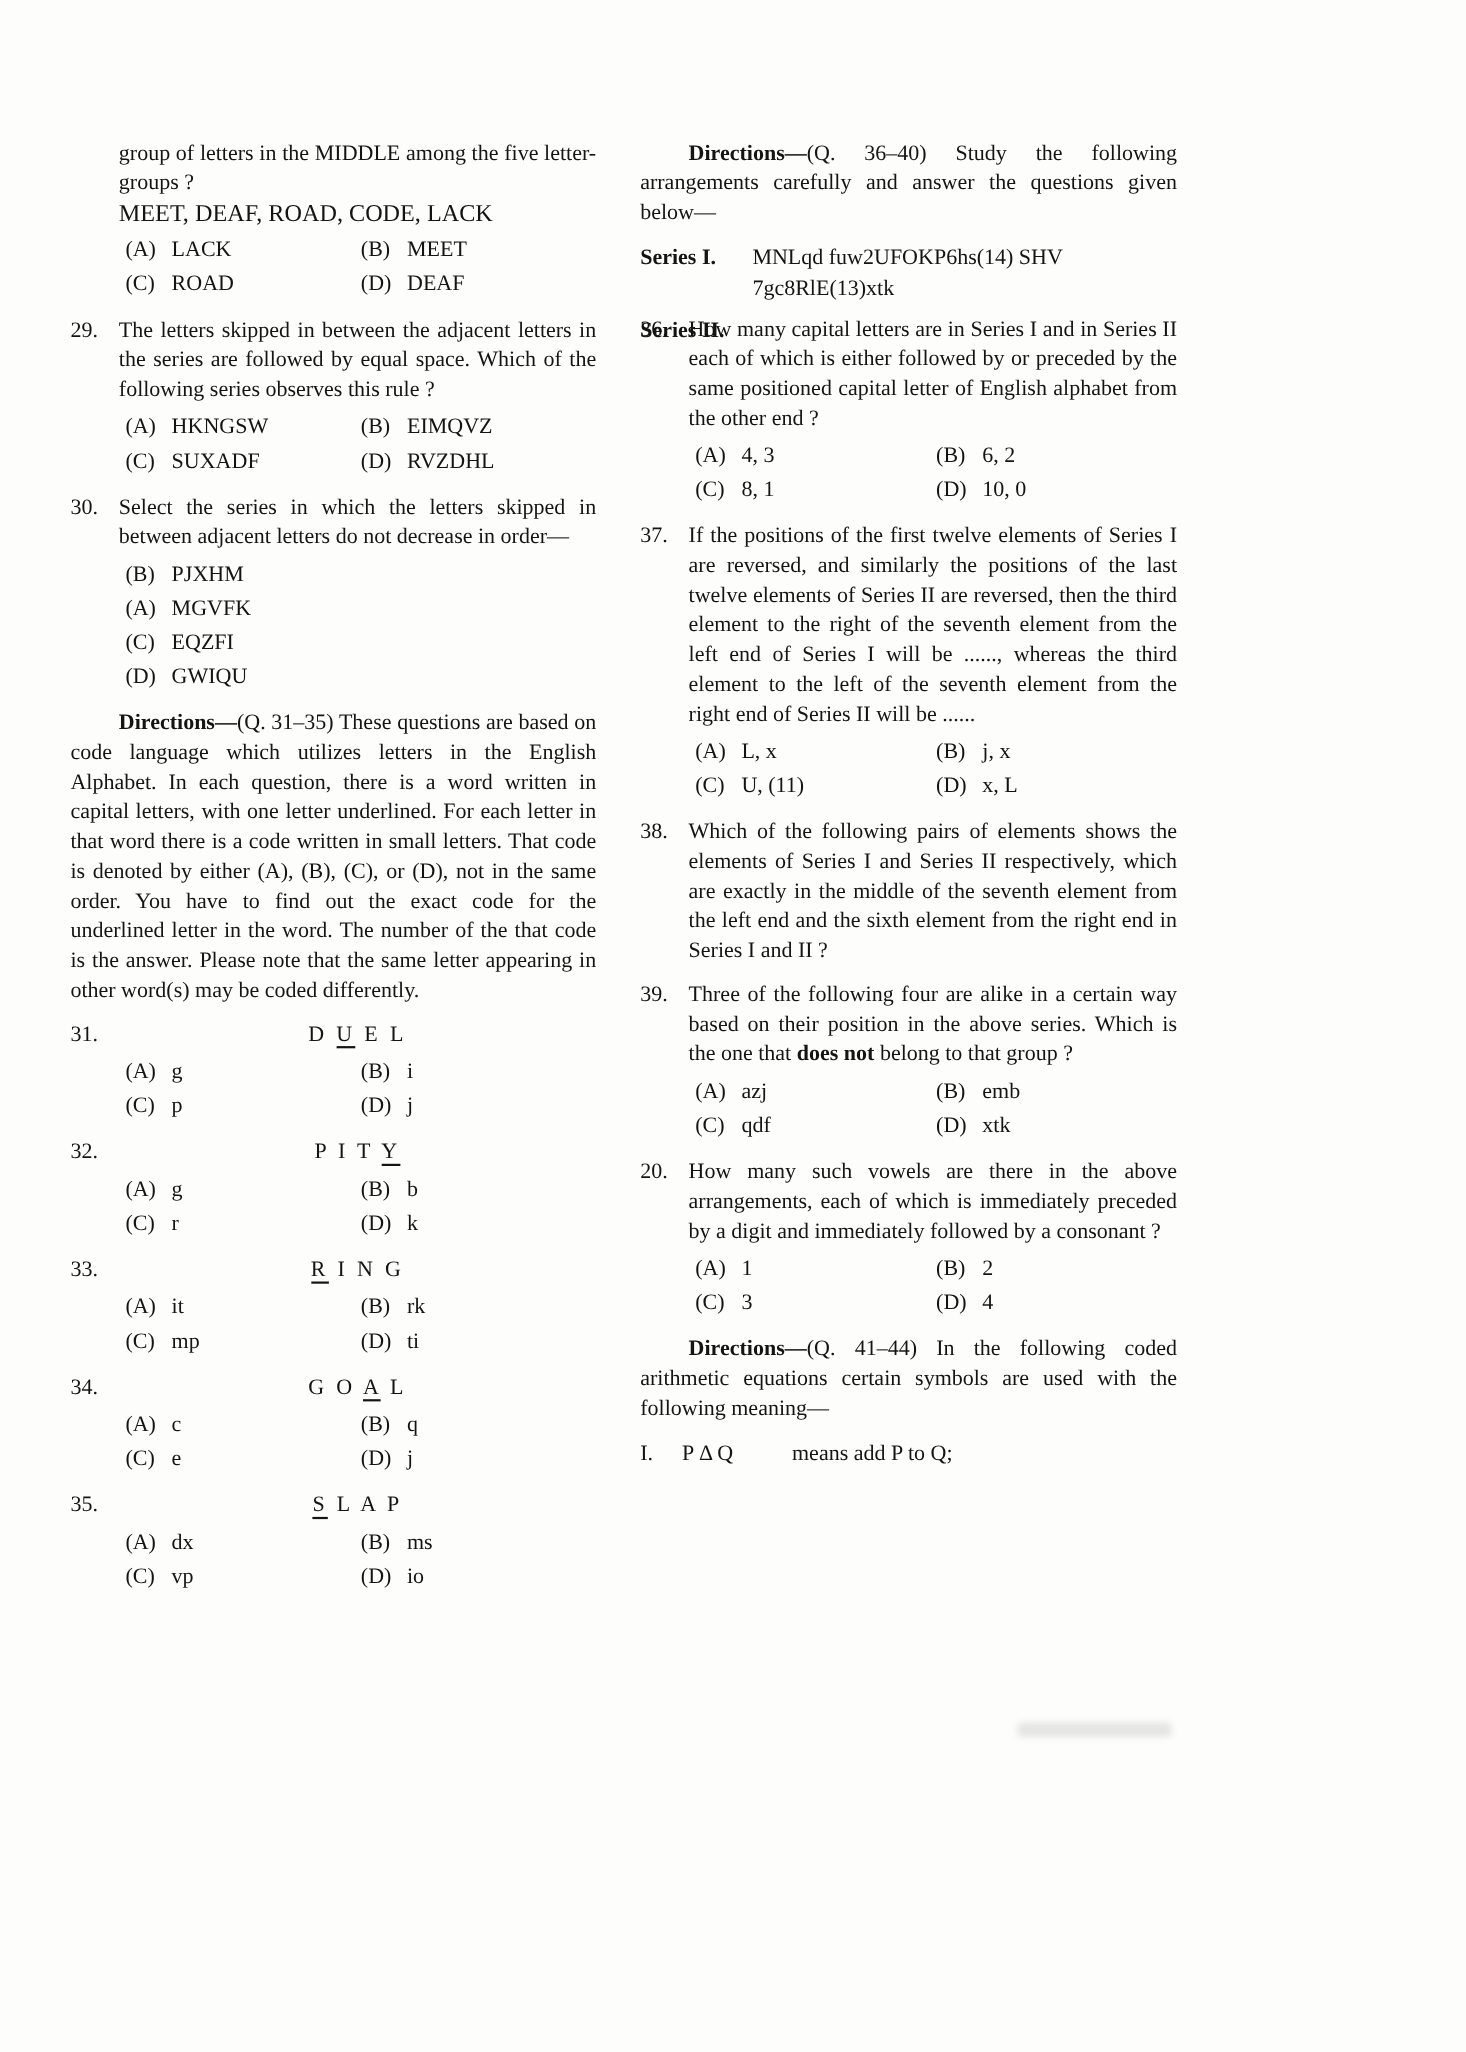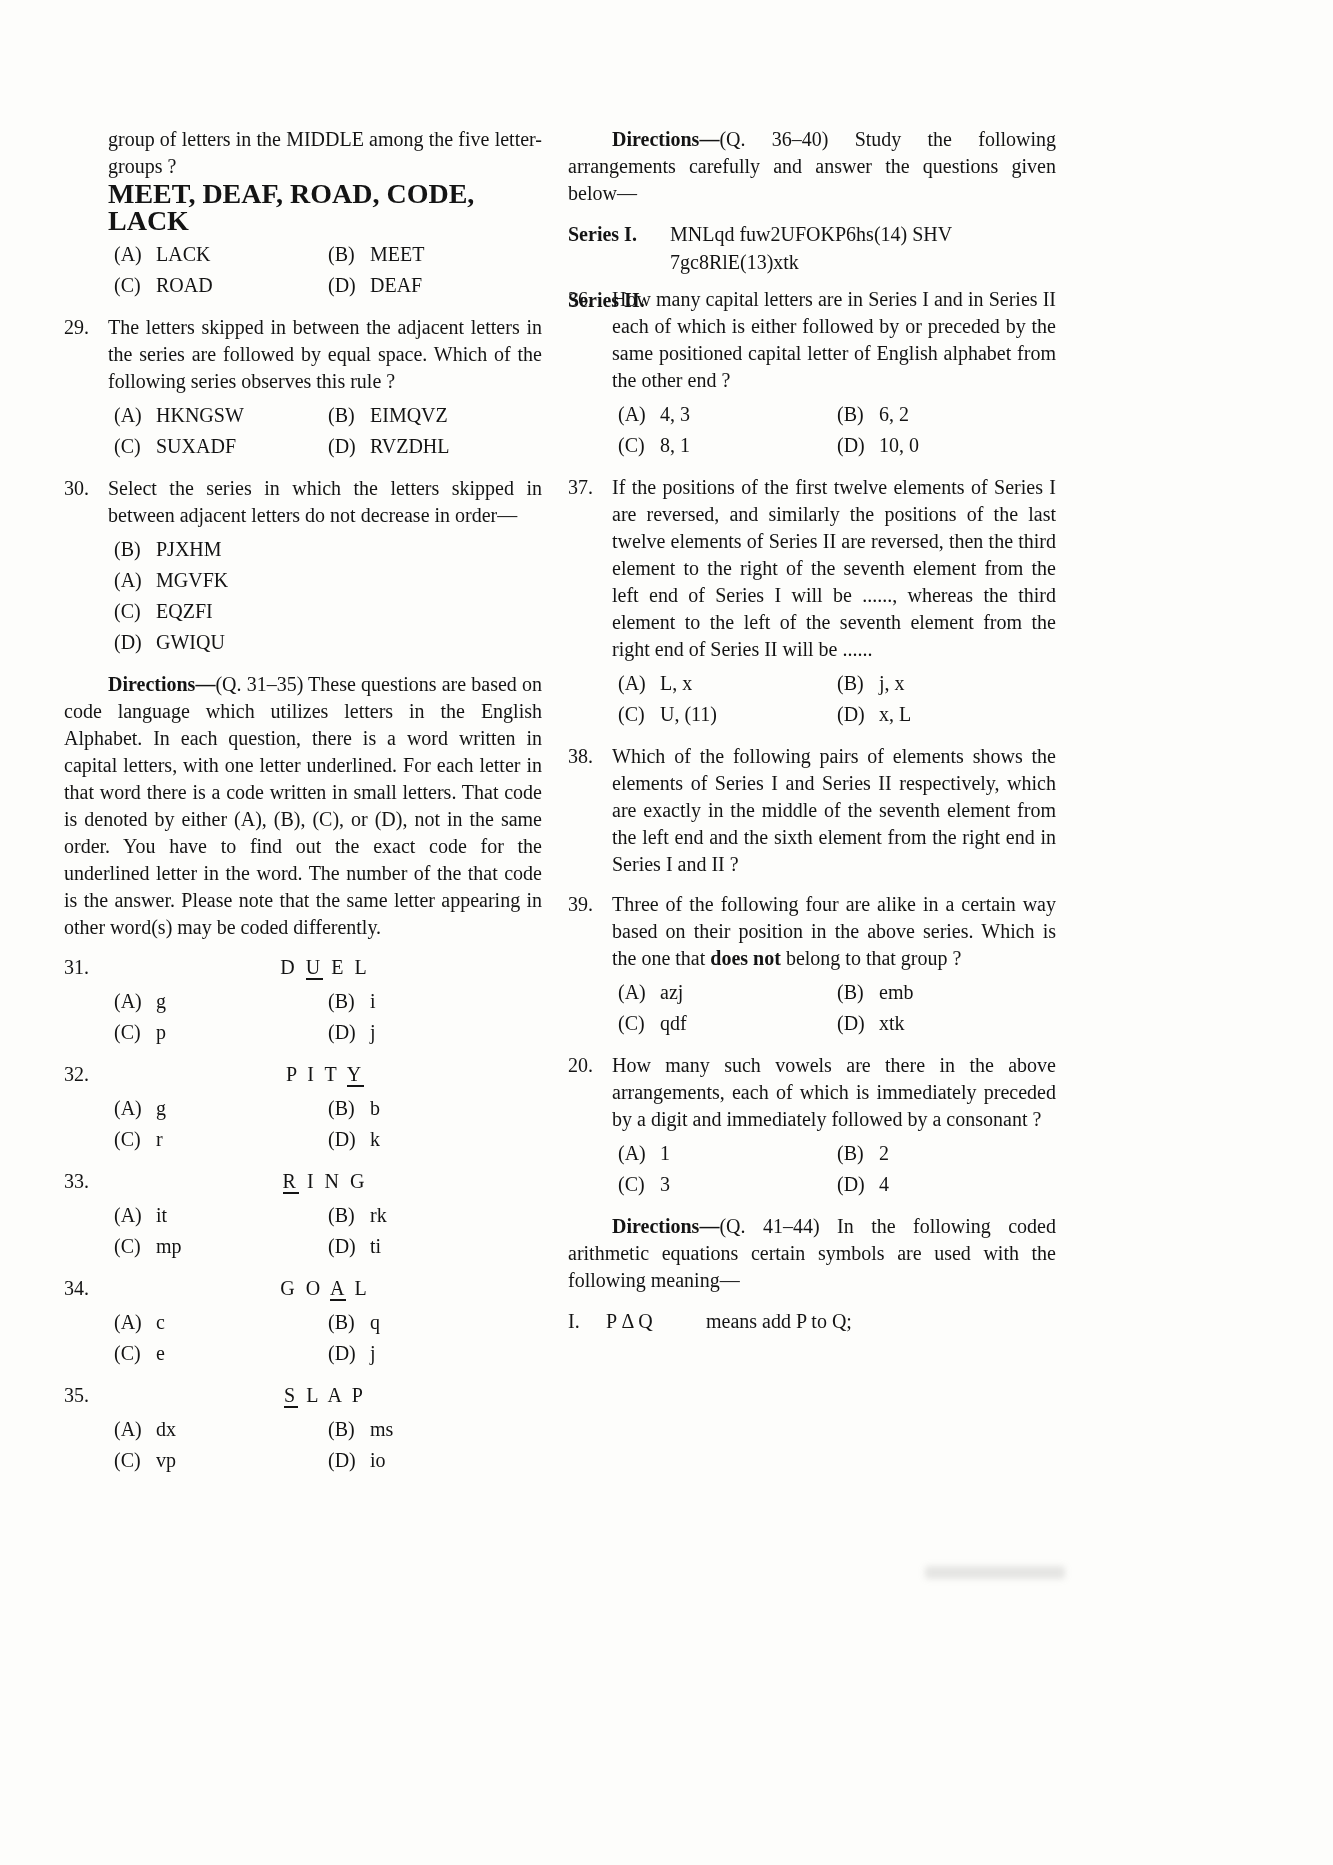--- a/index.html
+++ b/index.html
@@ -3,28 +3,28 @@
 <meta charset="utf-8">
 <style>
   * { margin:0; padding:0; box-sizing:border-box; }
   html,body { background:#ffffff; }
   body {
     width:1333px; height:1865px; position:relative;
     font-family:"Liberation Serif", serif;
     color:#141414; background:#fdfdfb;
     overflow:hidden;
   }
-  .sheet { position:absolute; top:126px; left:64px; display:flex; gap:26px; }
+  .sheet { position:absolute; top:126px; left:64px; display:flex; gap:40px; }
   .col { width:478px; }
   .col-right { width:488px; }
 
   .q { position:relative; padding-left:44px; margin-bottom:13px; }
   .q-num { position:absolute; left:0; top:0; width:40px; font-size:20px; line-height:27px; }
   .q-text { font-size:20px; line-height:27px; text-align:justify; }
-  .q-line { font-size:28px; line-height:27px;font-weight:bold; }
+  .q-line { font-size:22px; line-height:27px; }
 
   .opts { display:grid; grid-template-columns:1fr 1fr; padding-left:6px; margin-top:5px; }
   .opts-single { grid-template-columns:1fr; }
   .opt { font-size:20px; line-height:31px; white-space:nowrap; }
   .opt-label { display:inline-block; min-width:42px; }
 
   .dir { font-size:20px; line-height:27px; text-align:justify; text-indent:44px; margin-bottom:13px; }
   .b { font-weight:700; }
 
   .series { position:relative; padding-left:102px; margin-bottom:10px; }

